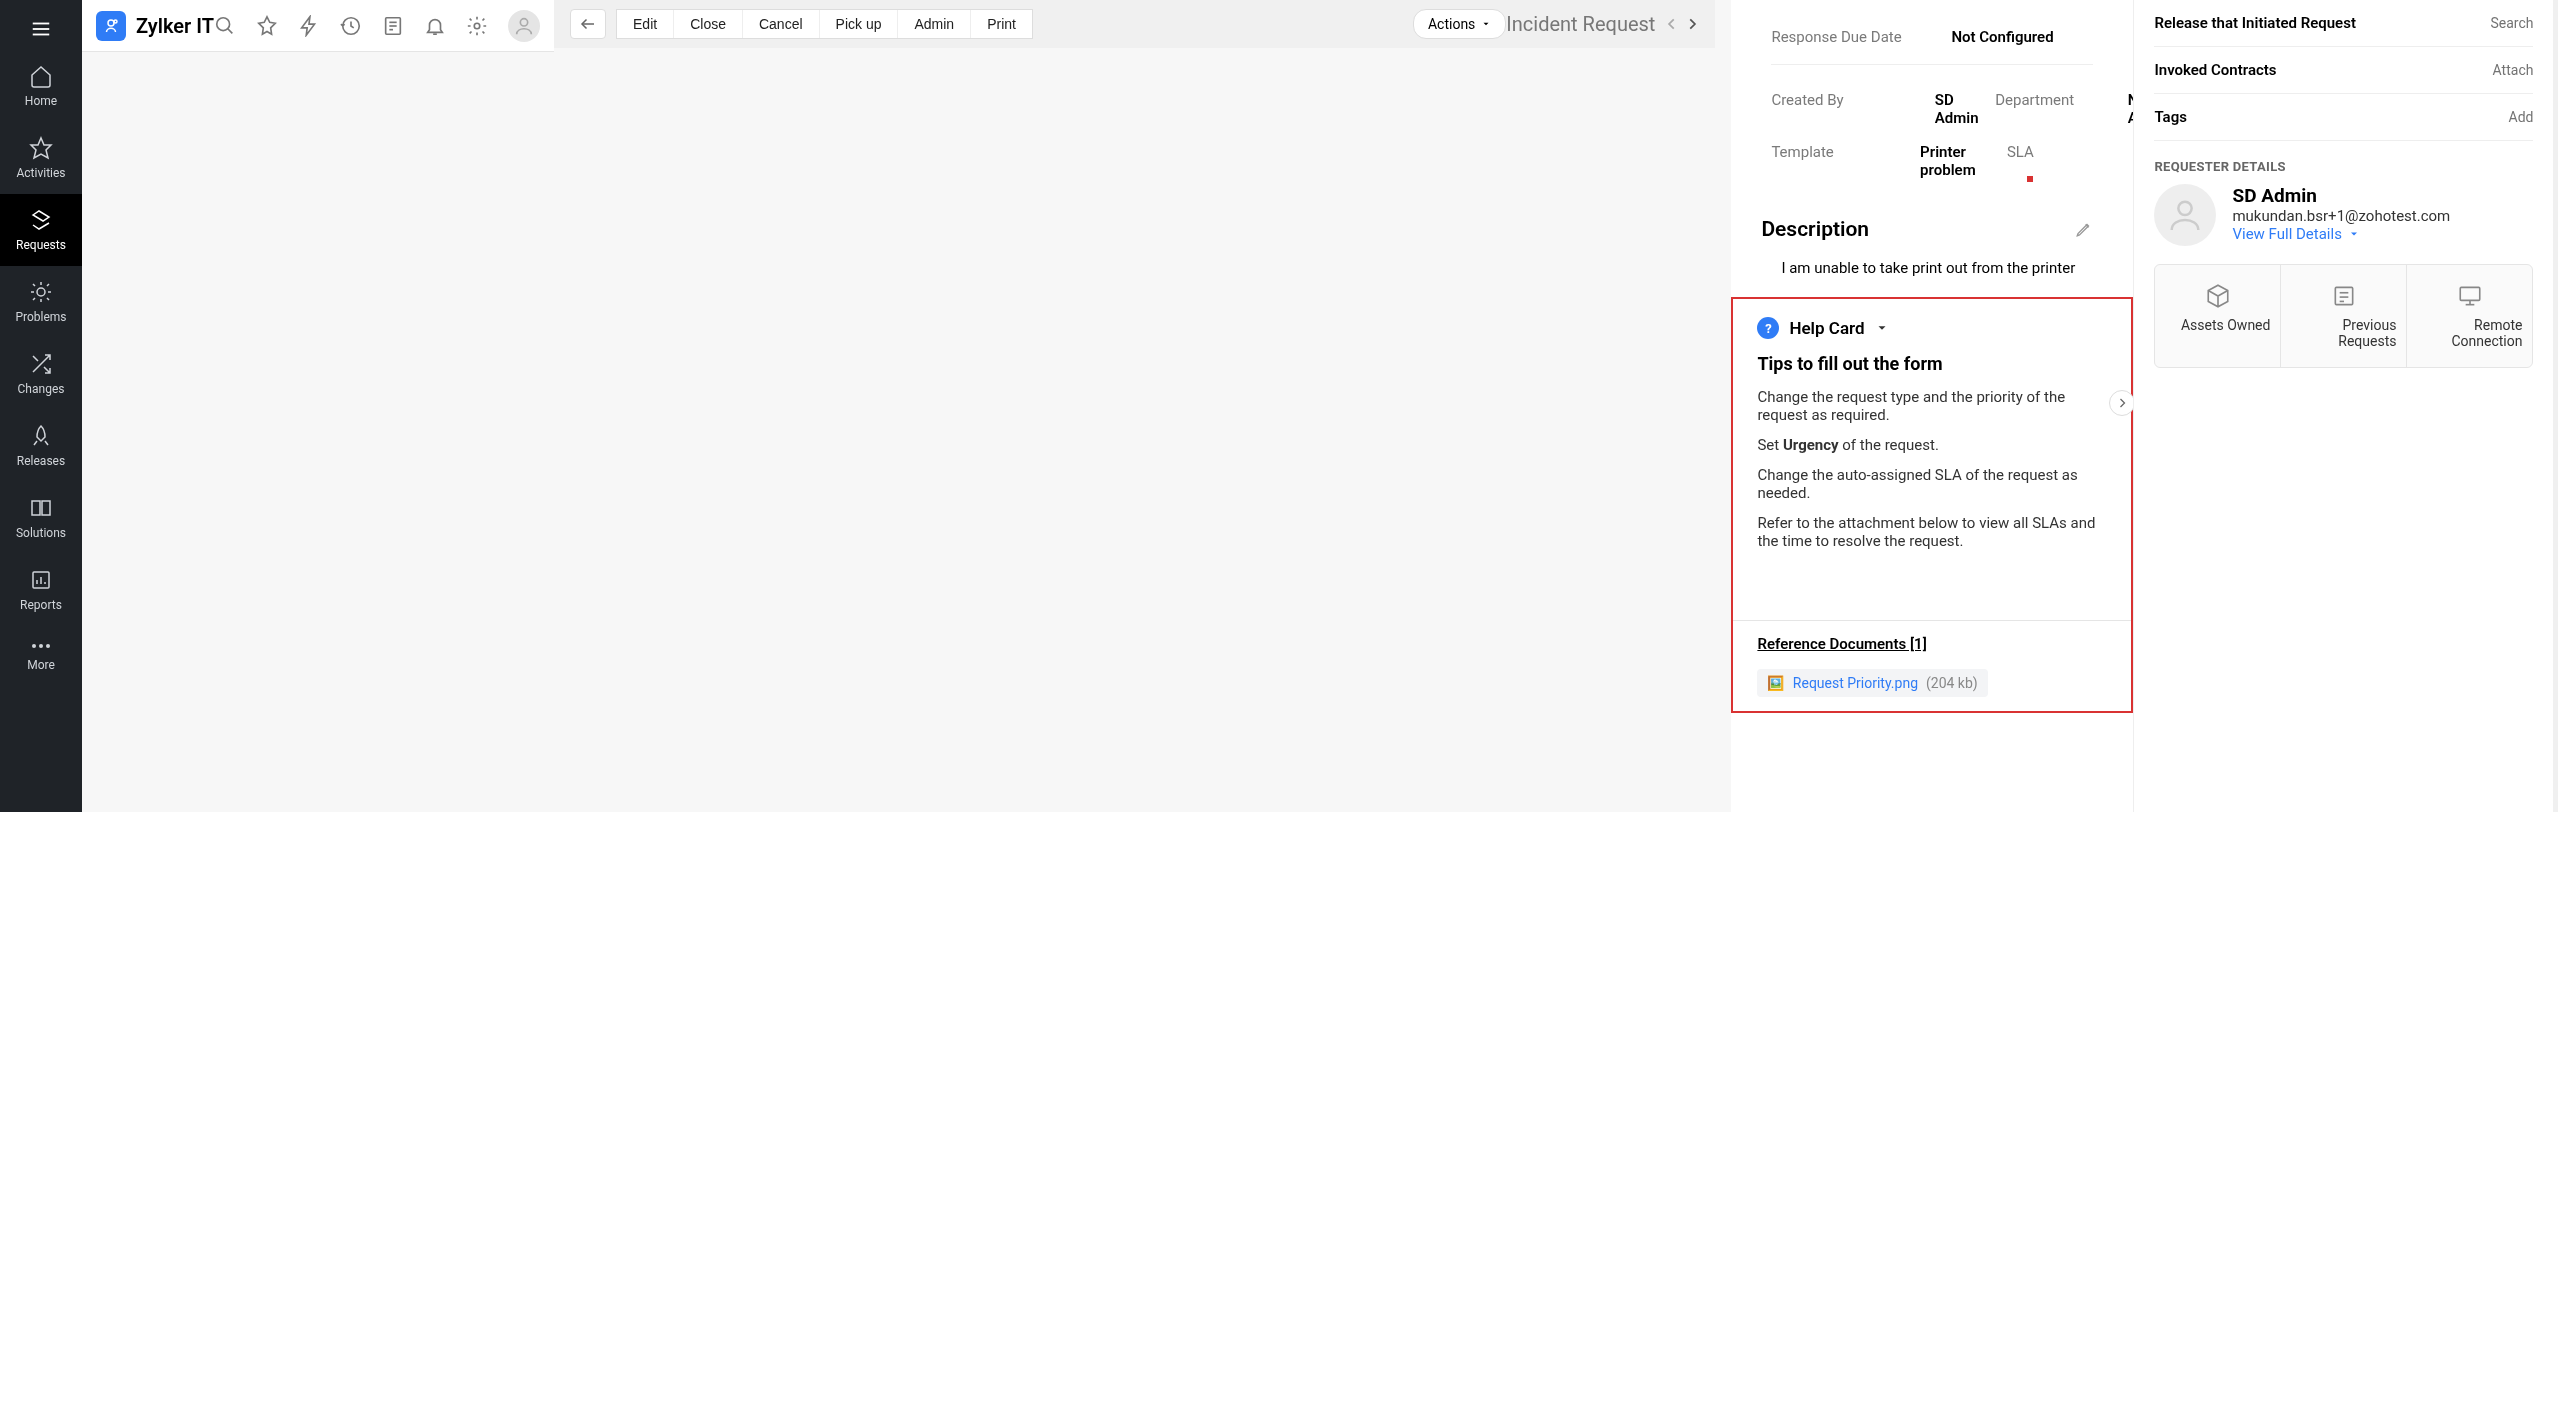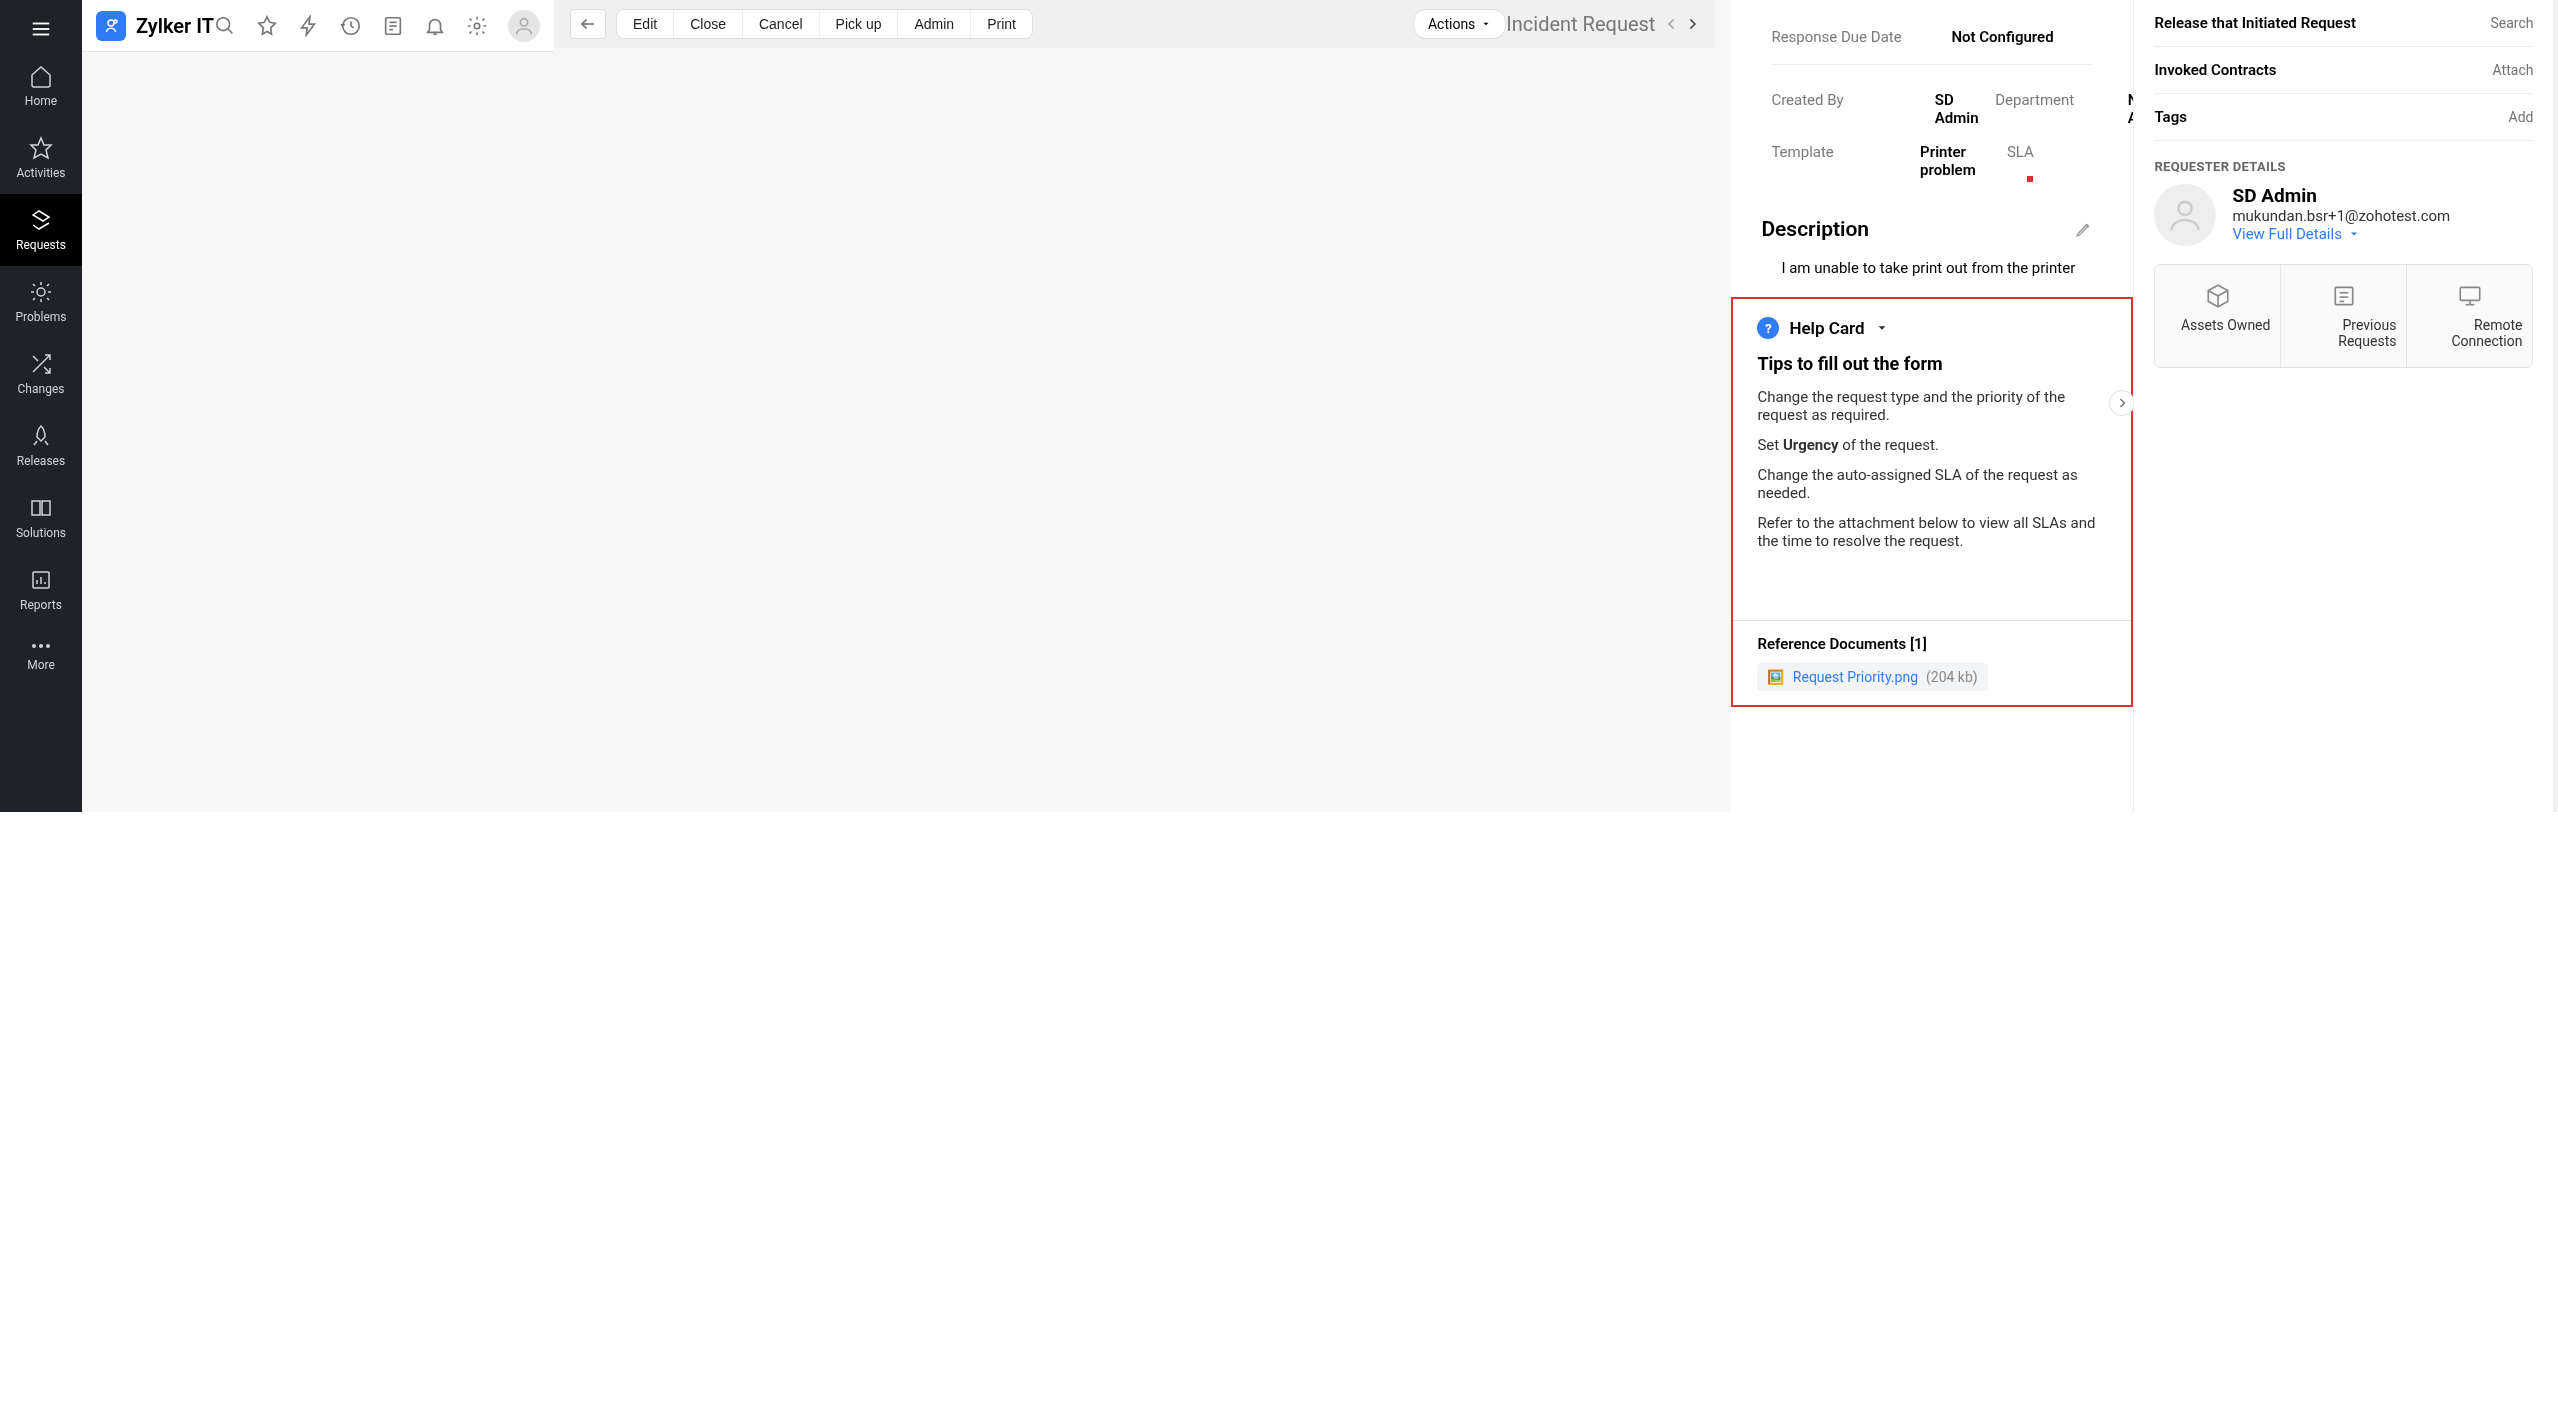--- a/index.html
+++ b/index.html
@@ -15,21 +15,21 @@
 .topbar { height: 52px; background: #fff; border-bottom: 1px solid #e5e5e5; display: flex; align-items: center; padding: 0 14px; justify-content: space-between; }
 .topbar-left { display: flex; align-items: center; gap: 10px; }
 .app-logo { width: 30px; height: 30px; background: #2f7cf6; border-radius: 6px; display: flex; align-items: center; justify-content: center; color: #fff; }
 .app-title { font-size: 20px; font-weight: 600; }
 .topbar-right { display: flex; align-items: center; gap: 20px; color: #777; }
 .topbar-right .ticon { cursor: pointer; }
 .avatar { width: 32px; height: 32px; border-radius: 50%; background: #e5e5e5; display: flex; align-items: center; justify-content: center; color: #aaa; }
 .actionbar { height: 48px; background: #f0f0f0; display: flex; align-items: center; padding: 0 16px; justify-content: space-between; }
 .actionbar-left { display: flex; align-items: center; gap: 10px; }
 .back-btn { width: 36px; height: 30px; border: 1px solid #ddd; background: #fff; border-radius: 4px; display: flex; align-items: center; justify-content: center; cursor: pointer; color: #666; }
-.btn-group { display: flex; border: 1px solid #ddd; border-radius: 8px; background: #fff; overflow: hidden; }
+.btn-group { display: flex; border: 1px solid #ddd; border-radius: 0; background: #fff; overflow: hidden; }
 .btn-group button { border: none; background: #fff; padding: 6px 16px; font-size: 14px; border-right: 1px solid #eee; cursor: pointer; color: #222; }
 .btn-group button:last-child { border-right: none; }
 .actions-drop { border: 1px solid #ddd; background: #fff; border-radius: 13px; padding: 6px 14px; cursor: pointer; display: flex; align-items: center; gap: 6px; }
 .actionbar-right { display: flex; align-items: center; gap: 10px; color: #777; }
 .actionbar-right .title { font-size: 20px; }
 .nav-arrows { display: flex; gap: 6px; color: #aaa; }
 .content-wrap { flex: 1; display: flex; overflow: hidden; }
 .content-main { flex: 1; background: #fff; margin: 0 0 0 16px; overflow-y: auto; padding: 0 0 20px 0; position: relative; }
 .details-grid { padding: 20px 40px; }
 .row { display: flex; padding: 8px 0; }
@@ -42,21 +42,21 @@
 .edit-icon { color: #999; cursor: pointer; }
 .desc-body { padding: 14px 40px 20px 50px; font-size: 15px; }
 .helpcard { margin: 0 0 0 0; border: 2px solid #d93232; background: #fff; position: relative; }
 .helpcard-inner { padding: 18px 24px 18px 24px; }
 .helpcard-header { display: flex; align-items: center; gap: 10px; margin-bottom: 14px; }
 .help-badge { width: 22px; height: 22px; border-radius: 50%; background: #2f7cf6; color: #fff; display: flex; align-items: center; justify-content: center; font-size: 13px; font-weight: 700; }
 .help-title { font-size: 17px; font-weight: 600; }
 .help-sub { font-size: 18px; font-weight: 700; margin-bottom: 14px; }
 .help-p { font-size: 15px; margin: 12px 0; color: #333; }
 .ref-docs { border-top: 1px solid #e5e5e5; padding: 14px 24px; }
-.ref-title { font-size: 15px; font-weight: 600; margin-bottom: 10px; }
+.ref-title { font-size: 15px; font-weight: 600; margin-bottom: 16px; text-decoration: underline; }
 .attach-chip { display: inline-flex; align-items: center; gap: 8px; background: #f3f4f6; padding: 6px 10px; border-radius: 4px; }
 .attach-chip .fname { color: #2f7cf6; cursor: pointer; }
 .attach-chip .fsize { color: #888; }
 .expand-handle { position: absolute; right: -2px; top: 390px; width: 26px; height: 26px; background: #fff; border: 1px solid #ddd; border-radius: 50%; display: flex; align-items: center; justify-content: center; color: #666; cursor: pointer; }
 .right-pane { width: 420px; background: #fff; border-left: 1px solid #eee; padding: 0 20px; overflow-y: auto; }
 .rp-row { display: flex; justify-content: space-between; align-items: center; padding: 14px 0; border-bottom: 1px solid #eee; }
 .rp-label { font-size: 15px; font-weight: 600; }
 .rp-link { color: #737373; font-size: 14px; cursor: pointer; }
 .rp-section-title { font-size: 13px; font-weight: 700; color: #666; letter-spacing: 0.3px; padding: 18px 0 10px; }
 .requester { display: flex; gap: 16px; align-items: flex-start; padding-bottom: 18px; }

